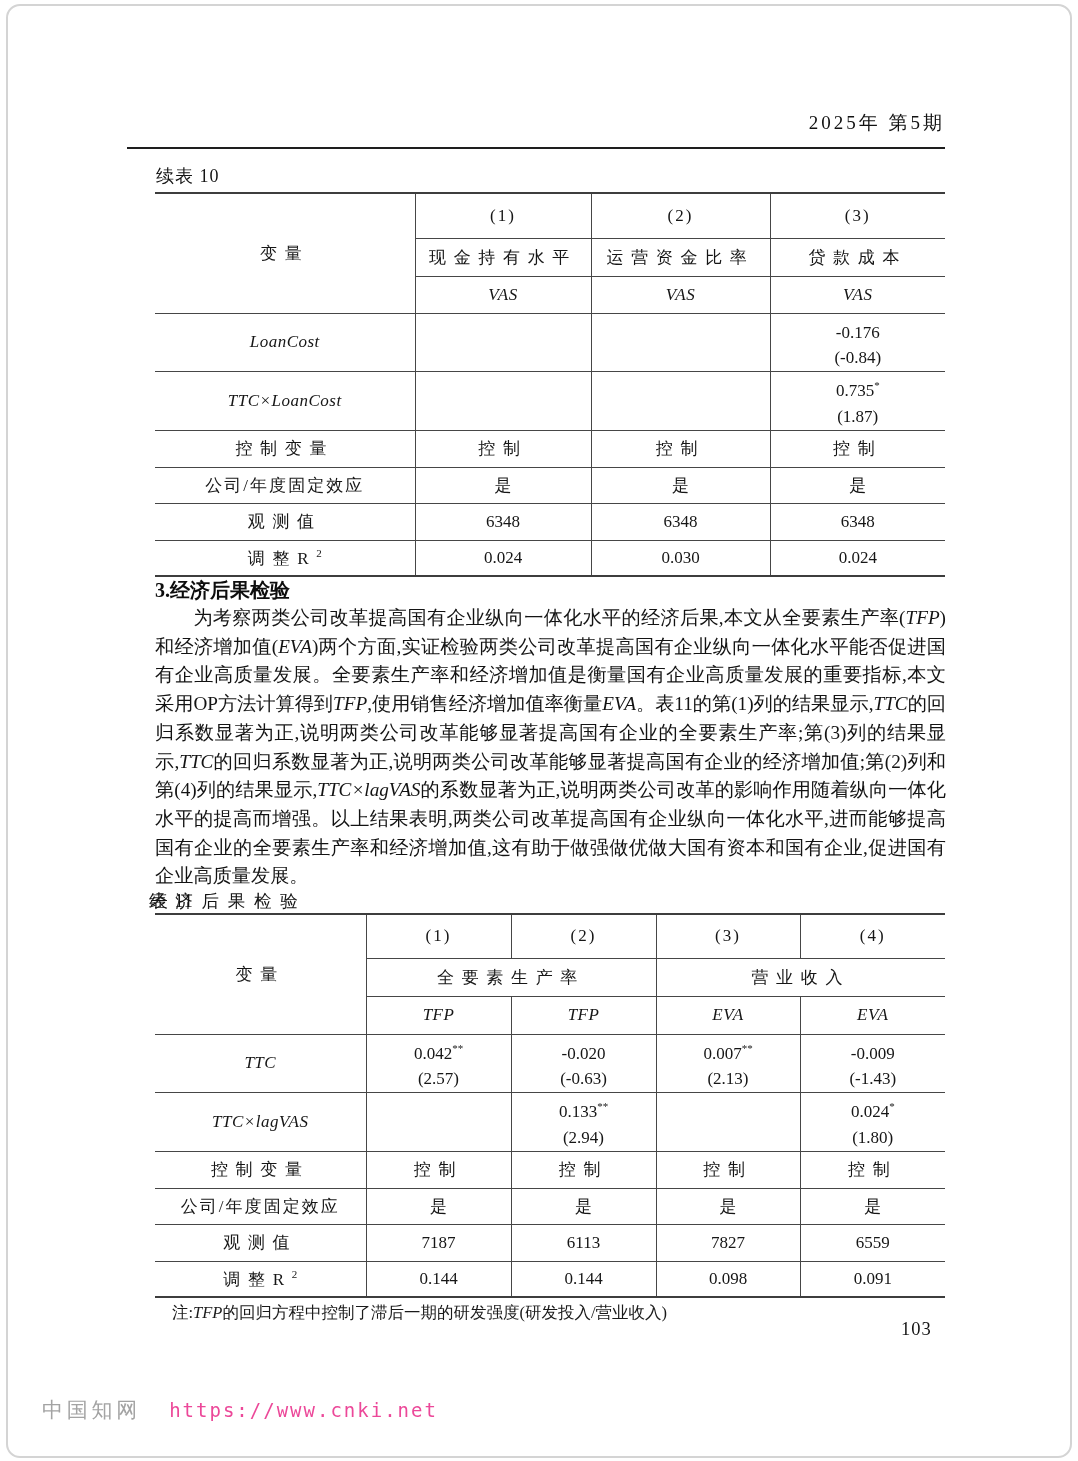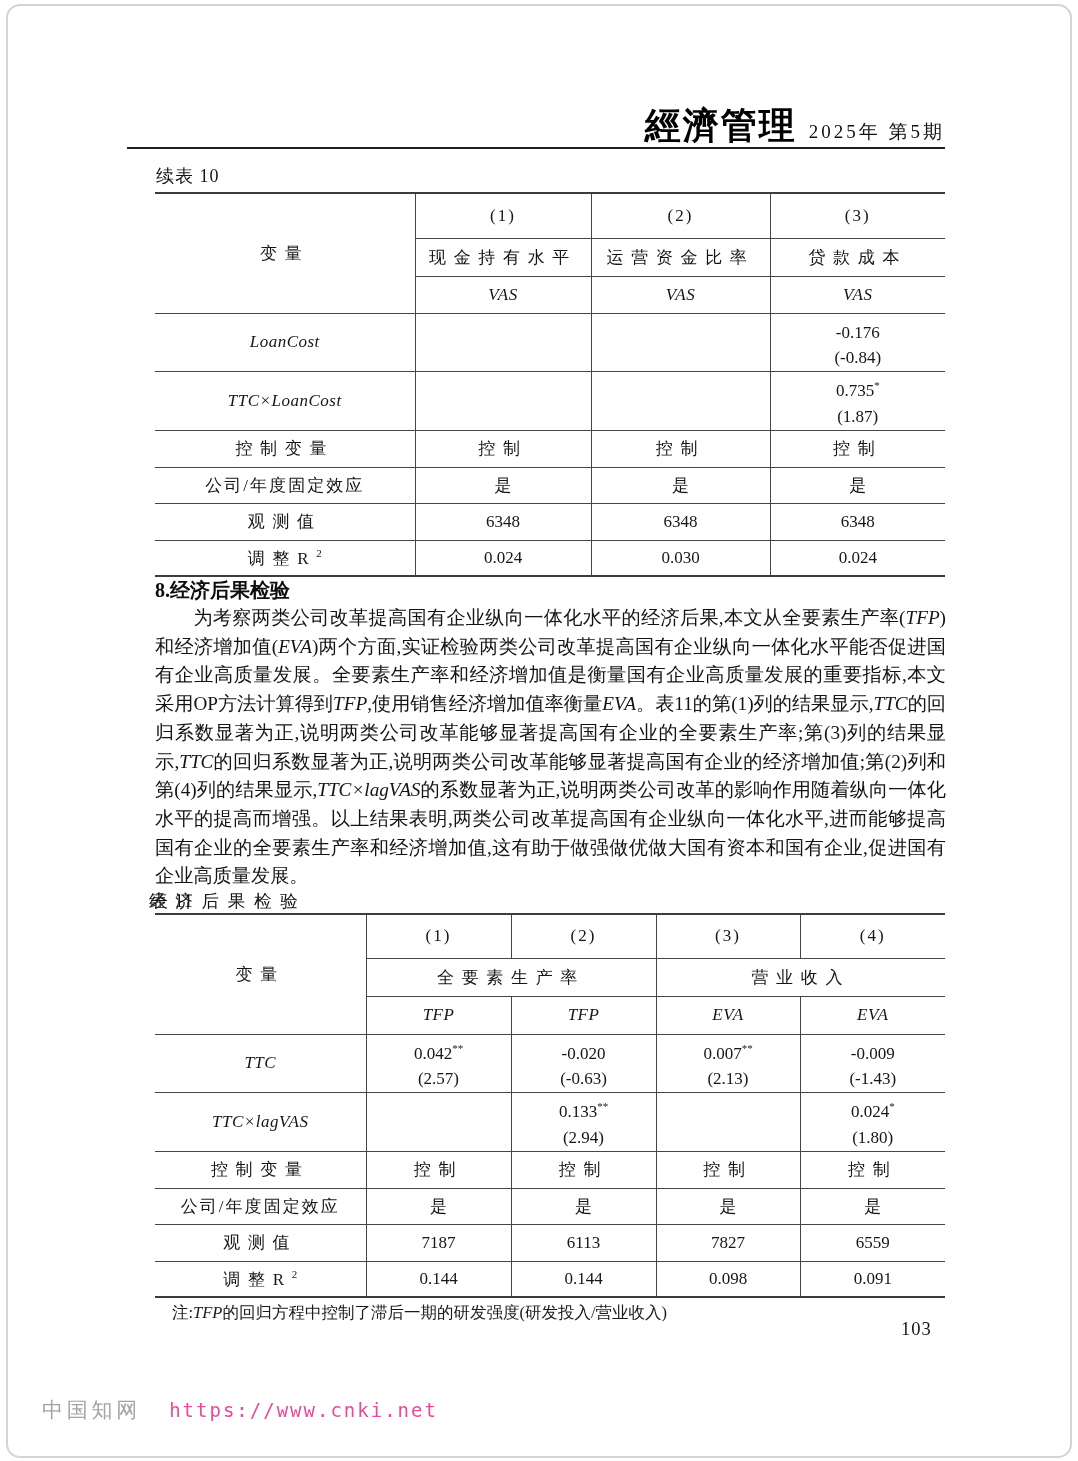--- a/index.html
+++ b/index.html
@@ -53,21 +53,20 @@
   .wm-cn{font-size:21px;color:#a3a3a3;letter-spacing:.18em;}
   .wm-url{font-family:"DejaVu Sans Mono","Liberation Mono",monospace;font-size:19px;color:#ec4899;letter-spacing:2px;}
 </style>
 </head>
 <body>
 
 <div class="page">
   <div class="scan-border"></div>
 
   <div class="journal-header">
-    <span class="journal-name">經濟管理</span>
     <span class="journal-issue">2025年 第5期</span>
   </div>
   <div class="header-rule"></div>
 
   <div class="cap10">续表 10</div>
 
   <table class="jtab" id="table10">
     <colgroup>
         <col style="width:260px">
         <col style="width:176px">
@@ -141,21 +140,21 @@
     </tr>
     <tr style="height:36px">
       <td><span class="sp">调整R</span><sup class="rsup">2</sup></td>
       <td>0.024</td>
       <td>0.030</td>
       <td>0.024</td>
     </tr>
   </tbody>
     </table>
 
-  <div class="sec-heading">8.经济后果检验</div>
+  <div class="sec-heading">3.经济后果检验</div>
   <div class="para"><span>为考察两类公司改革提高国有企业纵向一体化水平的经济后果,本文从全要素生产率(</span><span class="it">TFP</span><span>)和经济增加值(</span><span class="it">EVA</span><span>)两个方面,实证检验两类公司改革提高国有企业纵向一体化水平能否促进国有企业高质量发展。全要素生产率和经济增加值是衡量国有企业高质量发展的重要指标,本文采用OP方法计算得到</span><span class="it">TFP</span><span>,使用销售经济增加值率衡量</span><span class="it">EVA</span><span>。表11的第(1)列的结果显示,</span><span class="it">TTC</span><span>的回归系数显著为正,说明两类公司改革能够显著提高国有企业的全要素生产率;第(3)列的结果显示,</span><span class="it">TTC</span><span>的回归系数显著为正,说明两类公司改革能够显著提高国有企业的经济增加值;第(2)列和第(4)列的结果显示,</span><span class="it">TTC×lagVAS</span><span>的系数显著为正,说明两类公司改革的影响作用随着纵向一体化水平的提高而增强。以上结果表明,两类公司改革提高国有企业纵向一体化水平,进而能够提高国有企业的全要素生产率和经济增加值,这有助于做强做优做大国有资本和国有企业,促进国有企业高质量发展。</span></div>
 
   <div class="cap11row">
     <span class="cap11-no">表 11</span>
     <span class="cap11-title">经济后果检验</span>
   </div>
 
   <table class="jtab" id="table11">
     <colgroup>
         <col style="width:211px">

